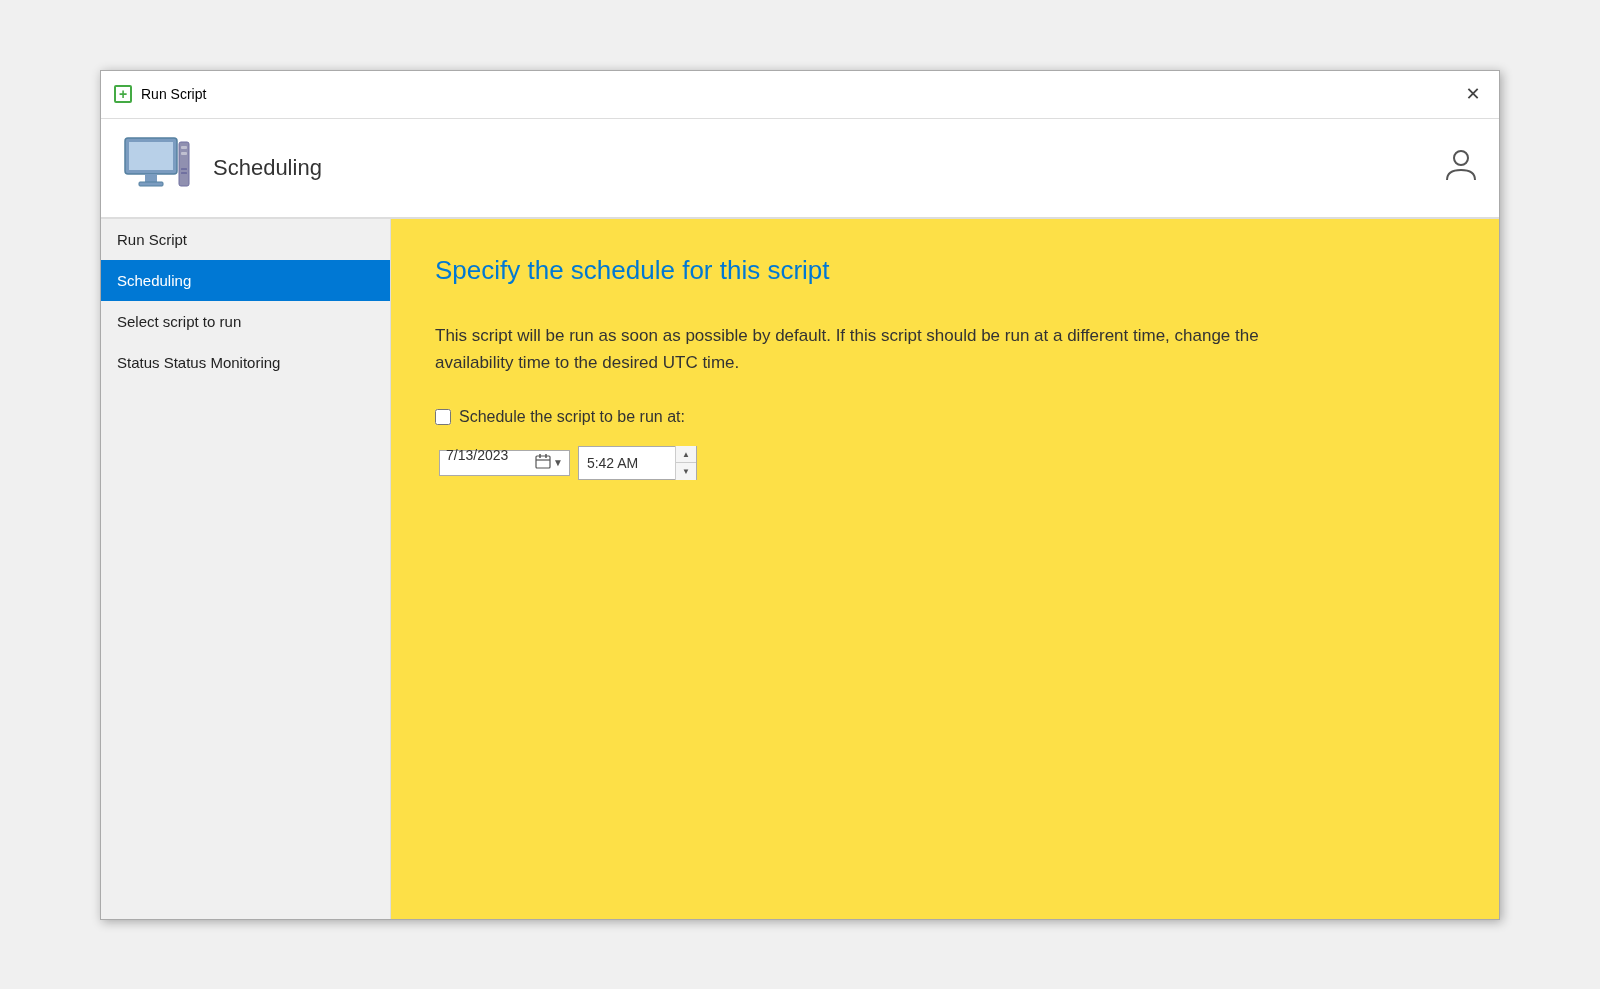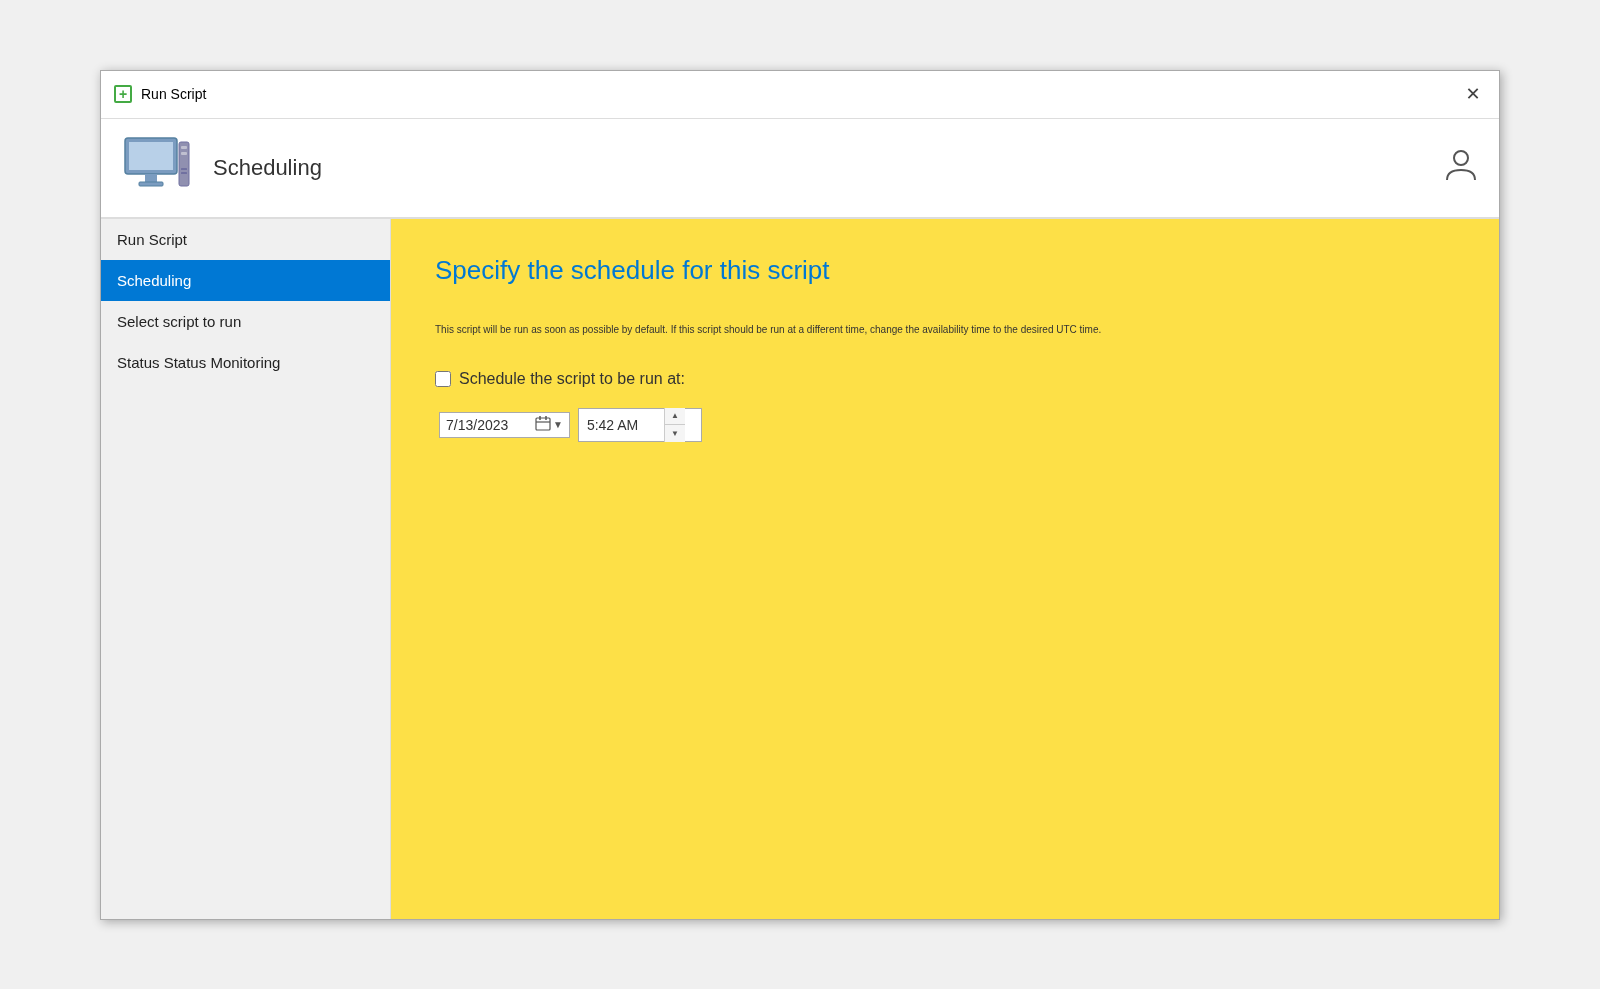--- a/index.html
+++ b/index.html
@@ -151,21 +151,21 @@
     }
 
     .main-title {
       font-size: 26px;
       color: #0078d4;
       margin-bottom: 36px;
       font-weight: 400;
     }
 
     .description-text {
-      font-size: 10px;
+      font-size: 17px;
       color: #333;
       line-height: 1.6;
       max-width: 900px;
       margin-bottom: 32px;
     }
 
     .schedule-row {
       display: flex;
       align-items: center;
       gap: 10px;
@@ -192,21 +192,21 @@
 
     .date-time-row {
       display: flex;
       align-items: center;
       gap: 8px;
       margin-left: 4px;
     }
 
     .date-input-wrapper {
       display: flex;
-      align-items: center;
+      align-items: flex-end;
       border: 1px solid #aaa;
       background: white;
       height: 18px;
       padding: 12px 6px;
       gap: 4px;
     }
 
     .date-value {
       font-size: 14px;
       color: #333;
@@ -232,22 +232,22 @@
       font-size: 10px;
       color: #555;
     }
 
     .time-input-wrapper {
       display: flex;
       align-items: center;
       border: 1px solid #aaa;
       background: white;
       height: 34px;
-      padding: 0 16px 0 8px;
-      gap: 9px;
+      padding: 0 0 0 8px;
+      gap: 20px;
     }
 
     .time-value {
       font-size: 14px;
       color: #333;
       min-width: 68px;
     }
 
     .spinner-buttons {
       display: flex;

